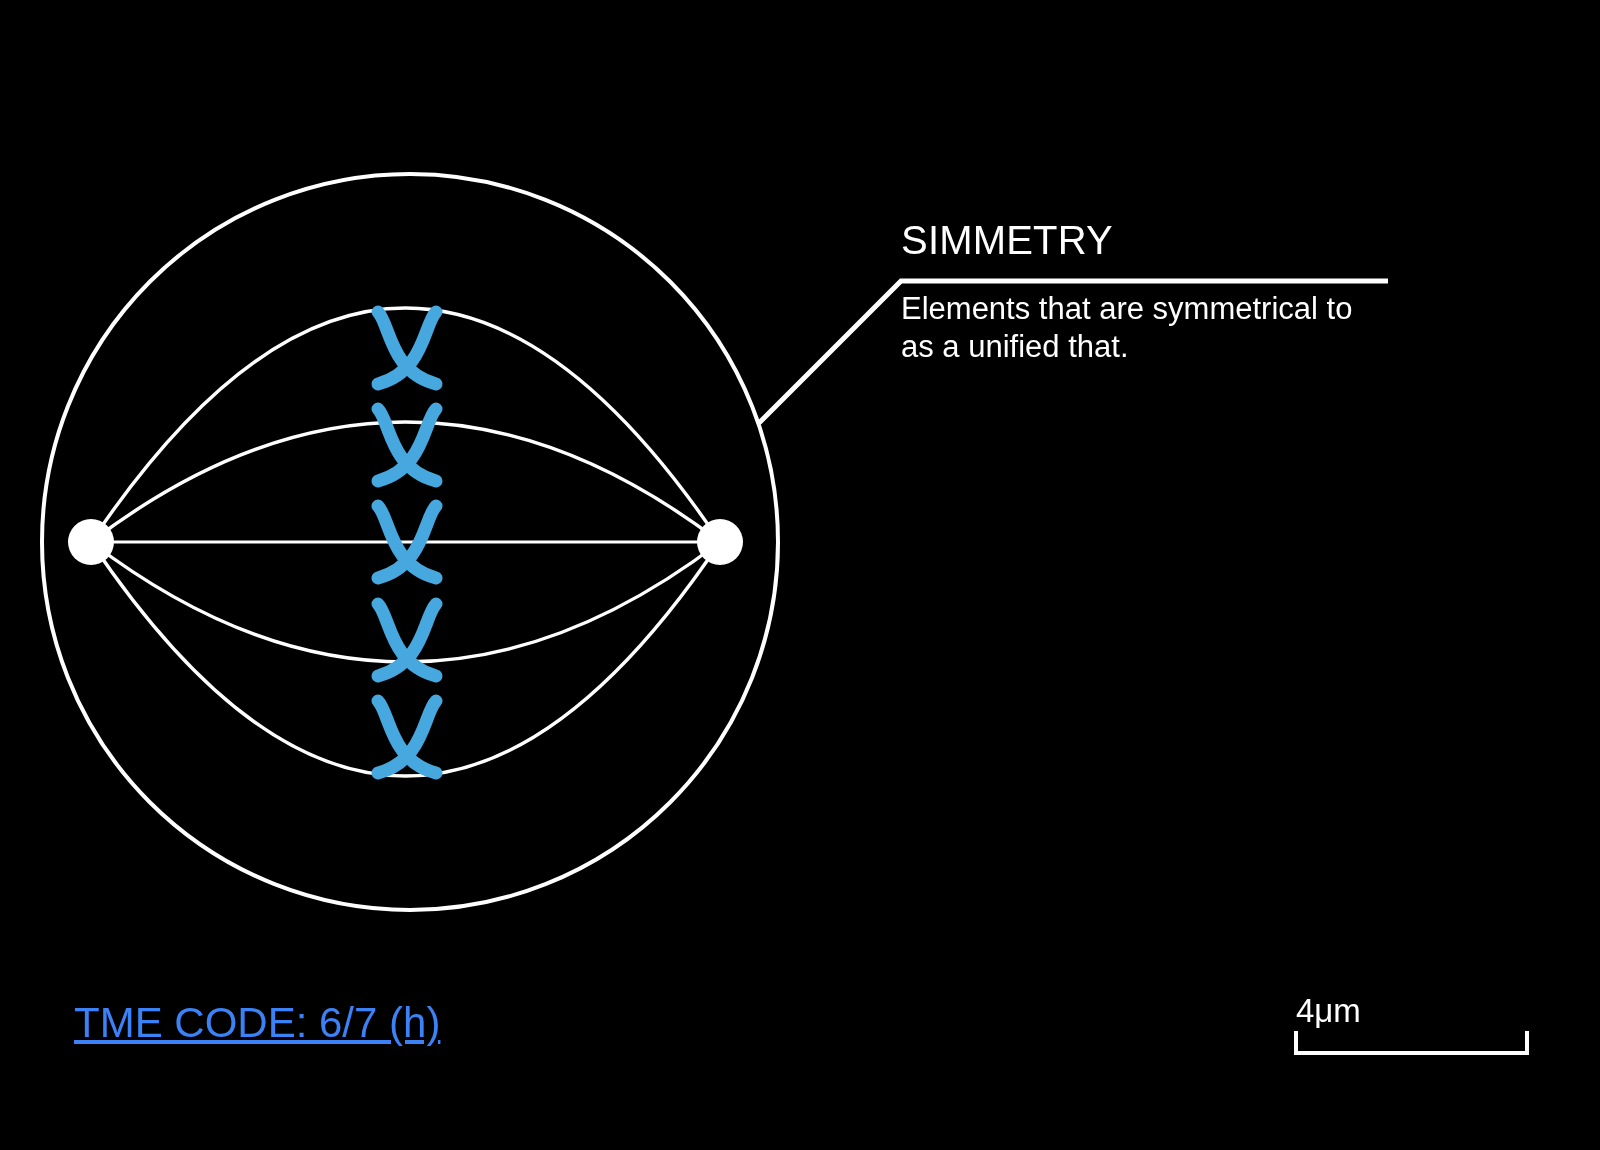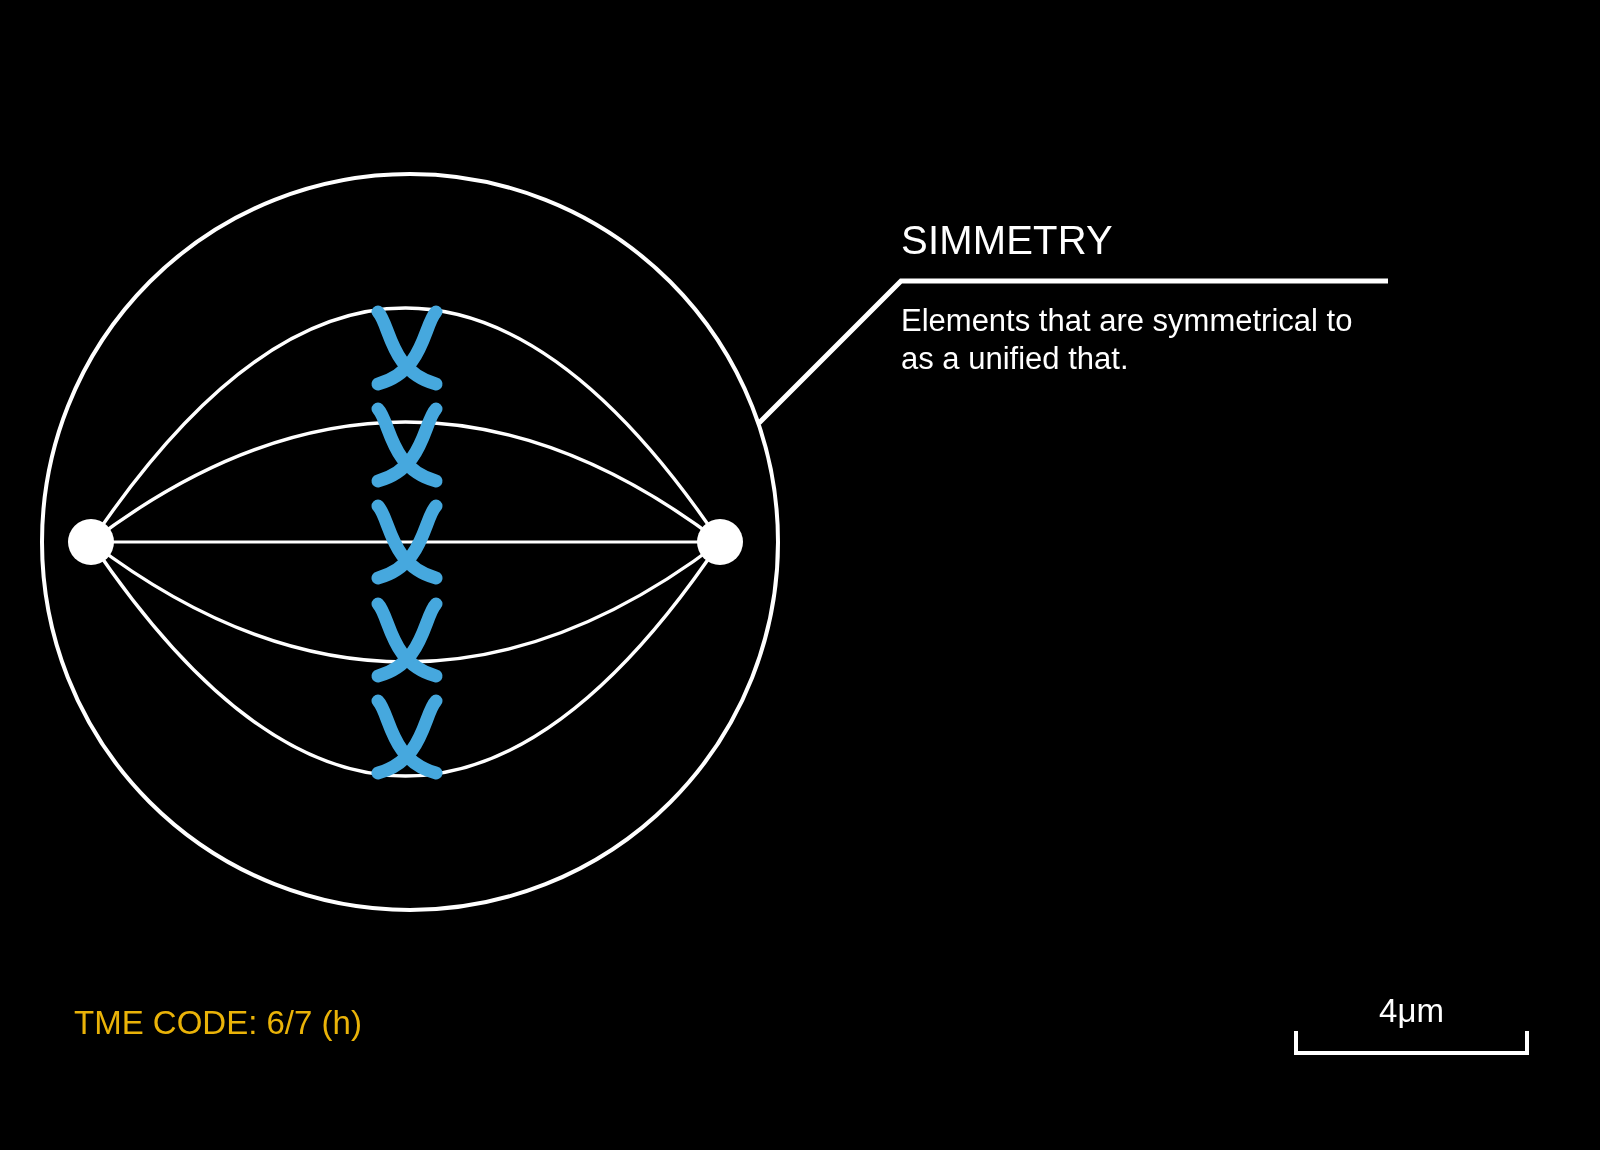--- a/index.html
+++ b/index.html
@@ -45,52 +45,52 @@
     line-height: 44px;
     letter-spacing: 0.2px;
     color: #ffffff;
     white-space: nowrap;
     font-weight: 400;
   }
   #callout-rule-spacer {
     height: 20px;
   }
   #callout-body {
-    margin-top: 20px;
+    margin-top: 8px;
     font-size: 31px;
     line-height: 38px;
     color: #ffffff;
     width: 480px;
     font-weight: 400;
   }
   #callout-body .bline {
     display: block;
     white-space: nowrap;
   }
   
   #code-label {
     position: absolute;
     left: 74px;
     top: 1004px;
-    font-size: 33px;
+    font-size: 42px;
     line-height: 38px;
-    color: #eab308;
+    color: #3b82f6;
     white-space: nowrap;
+    text-decoration: underline;
   }
   
   #scalebar {
     position: absolute;
     left: 1296px;
     top: 992px;
     width: 232px;
   }
   #scalebar-label {
     font-size: 33px;
     line-height: 36px;
-    text-align: center;
     color: #ffffff;
     white-space: nowrap;
   }
 </style>
 </head>
 <body>
 
 <div id="stage">
 
   <svg class="layer" viewBox="0 0 1600 1150">

